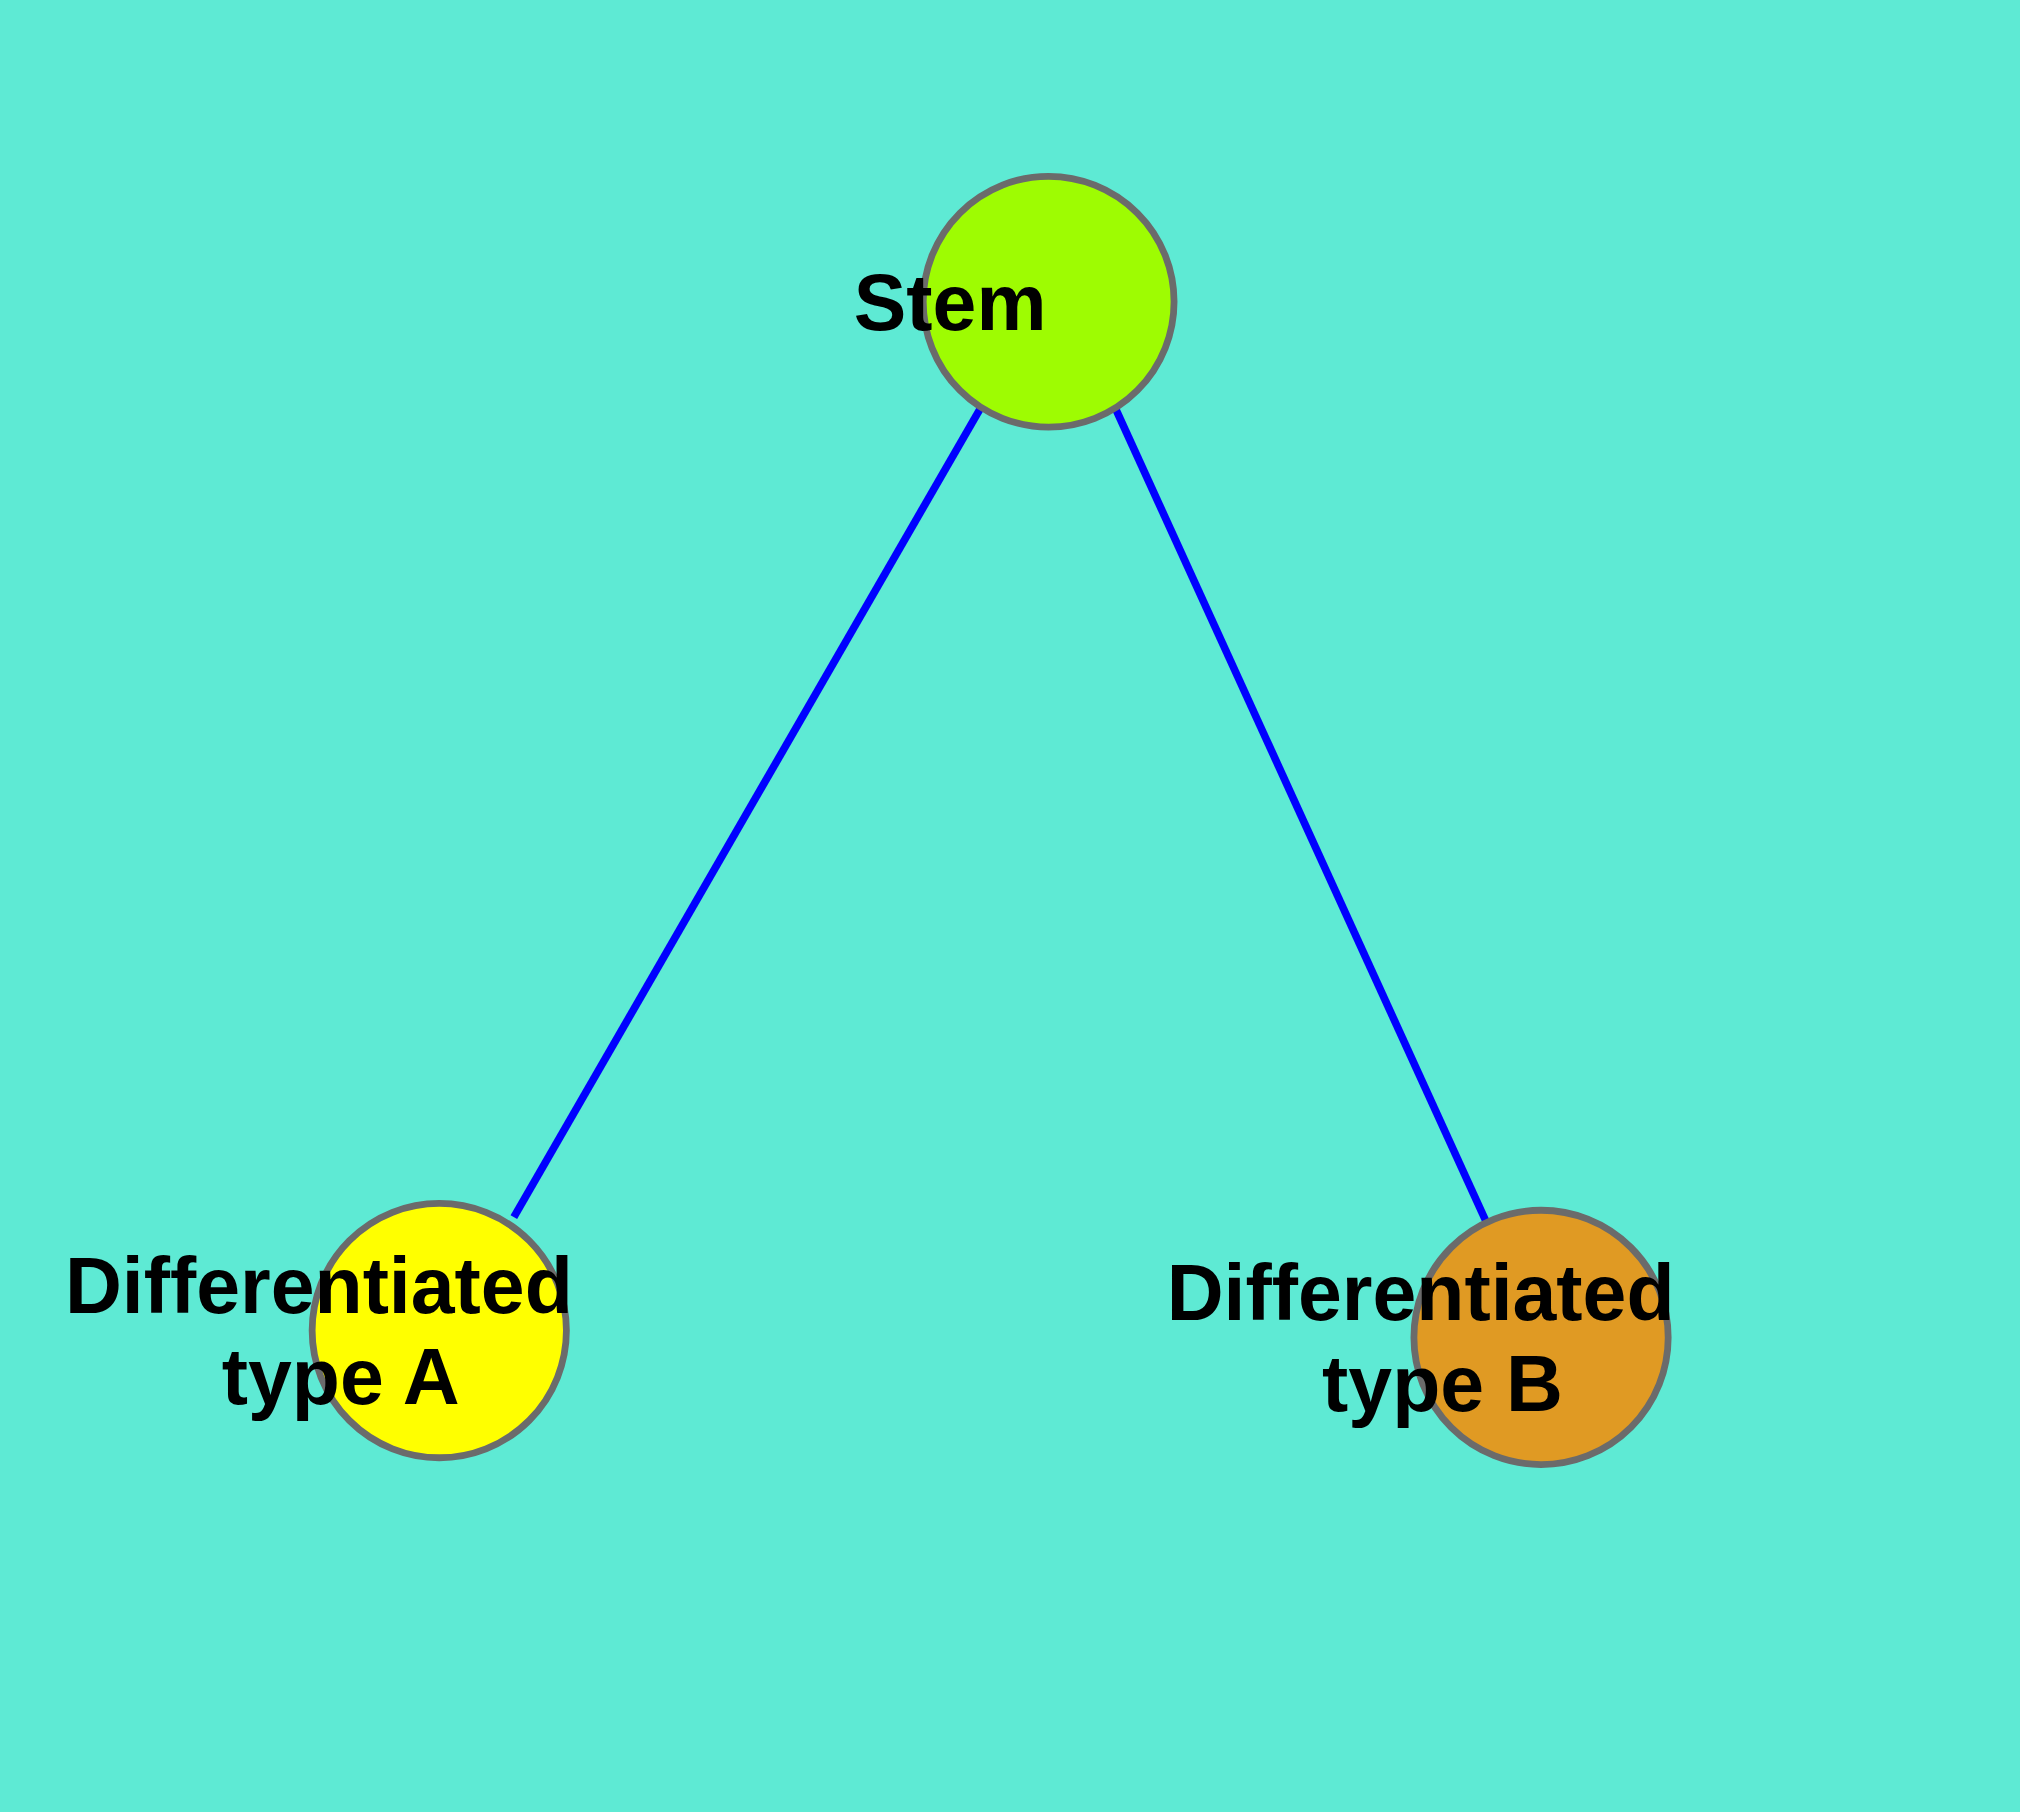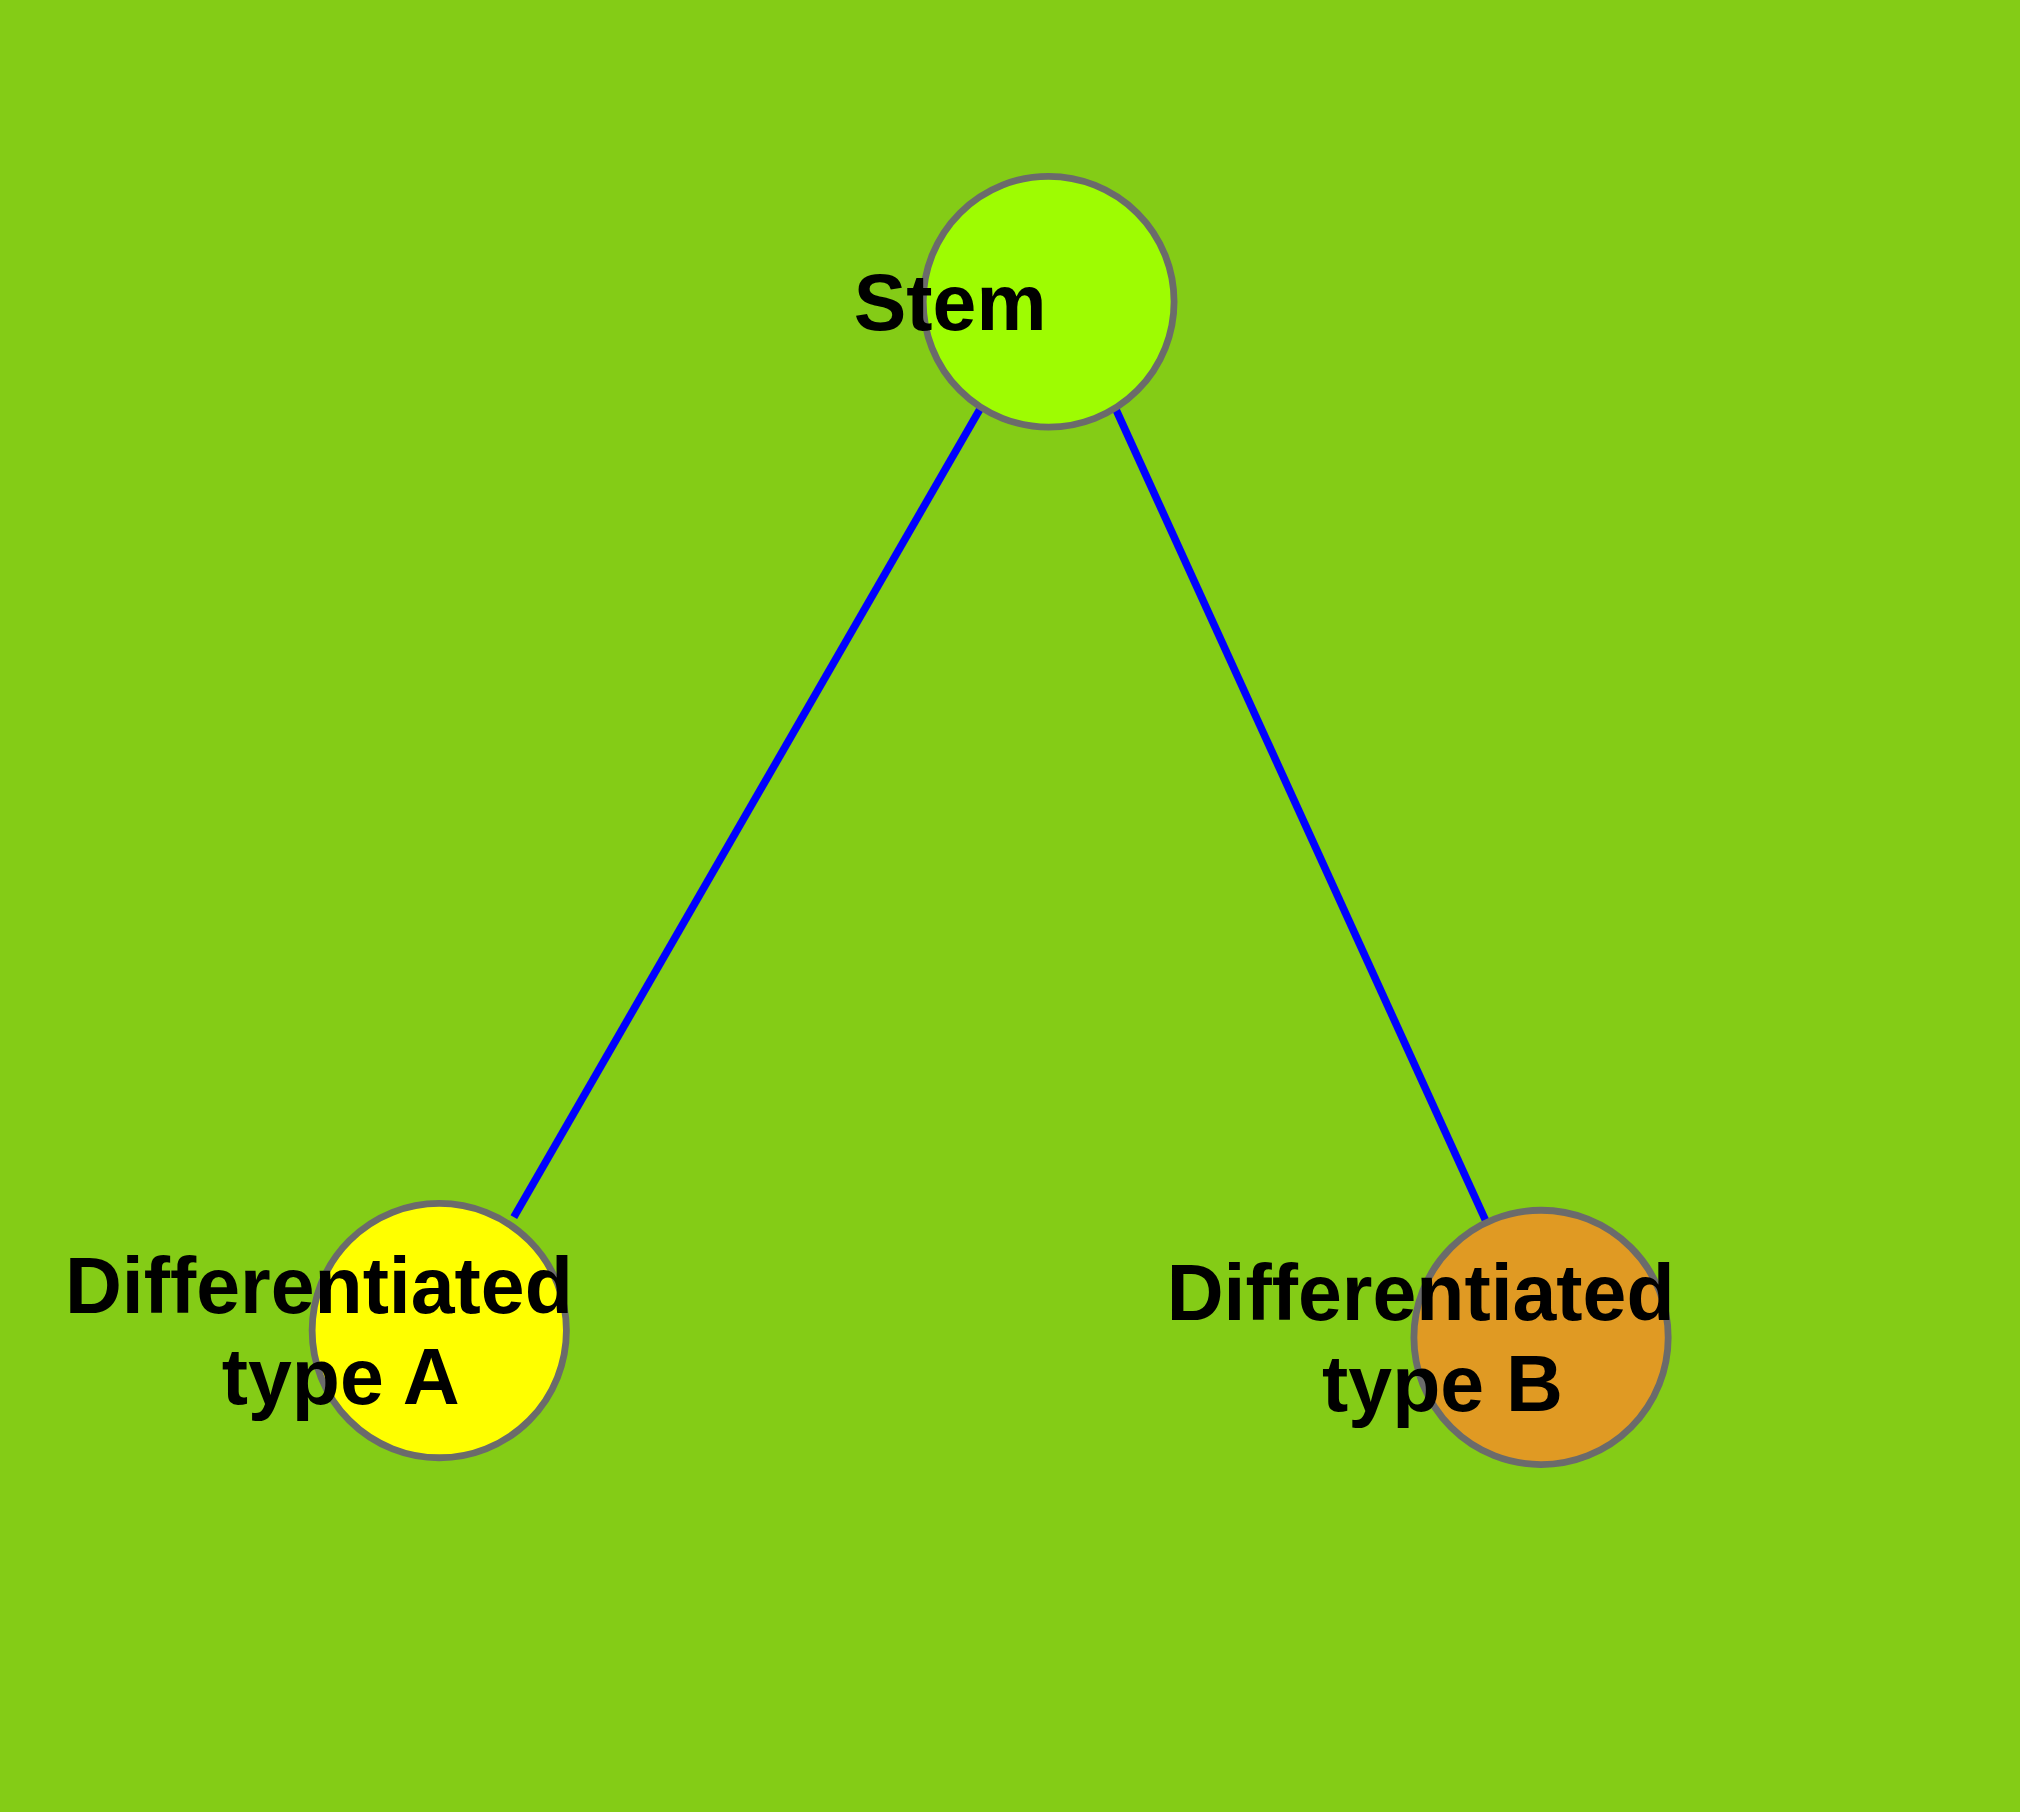--- a/index.html
+++ b/index.html
@@ -7,21 +7,21 @@
     padding: 0;
     background: #c9c9fc;
   }
   body {
     font-family: "Liberation Sans", sans-serif;
   }
   #canvas {
     position: relative;
     width: 2021px;
     height: 1812px;
-    background: #84cc16;
+    background: #5eead4;
     overflow: hidden;
   }
   #graph-svg {
     position: absolute;
     left: 0;
     top: 0;
     width: 2021px;
     height: 1812px;
   }
   .node-label {

